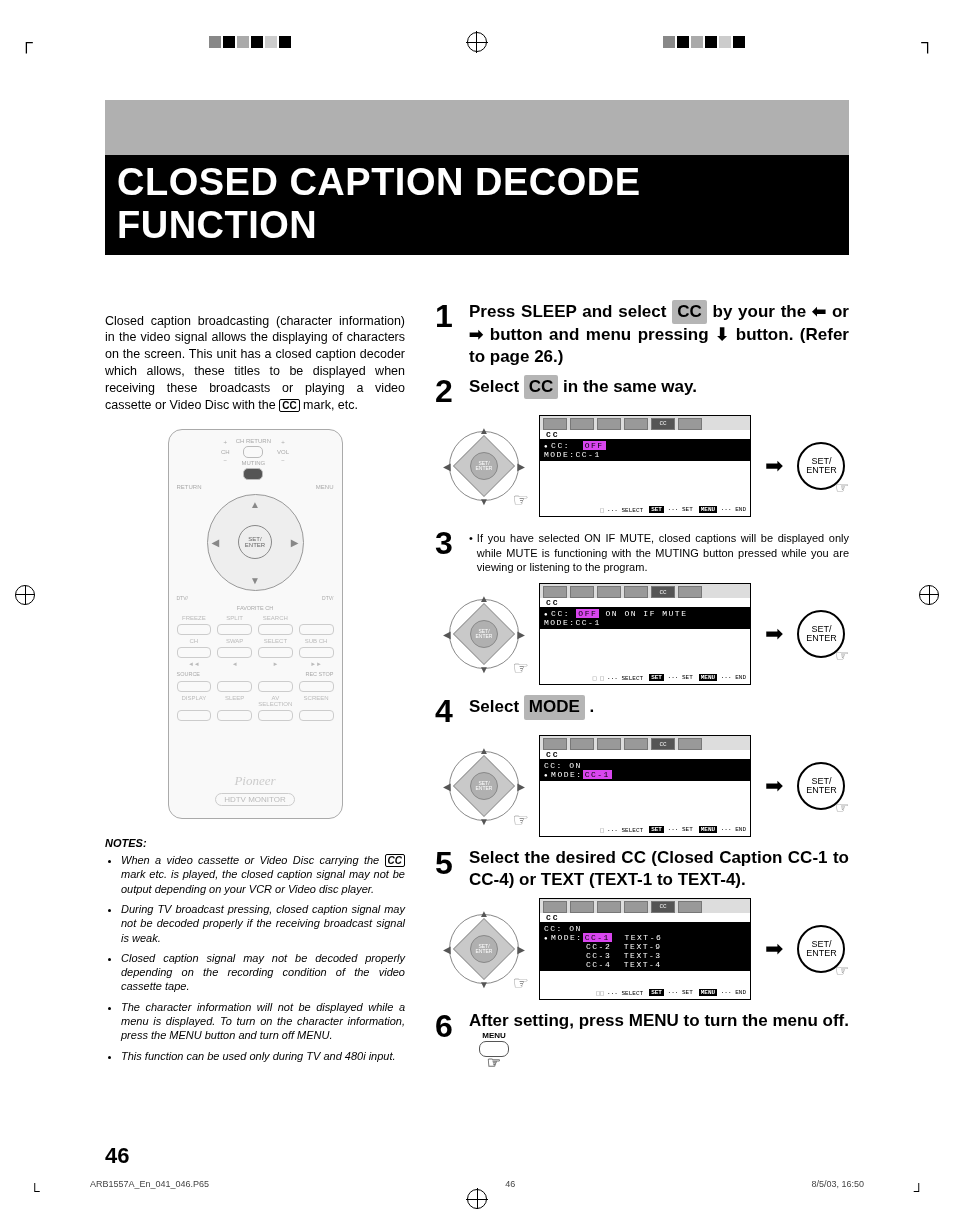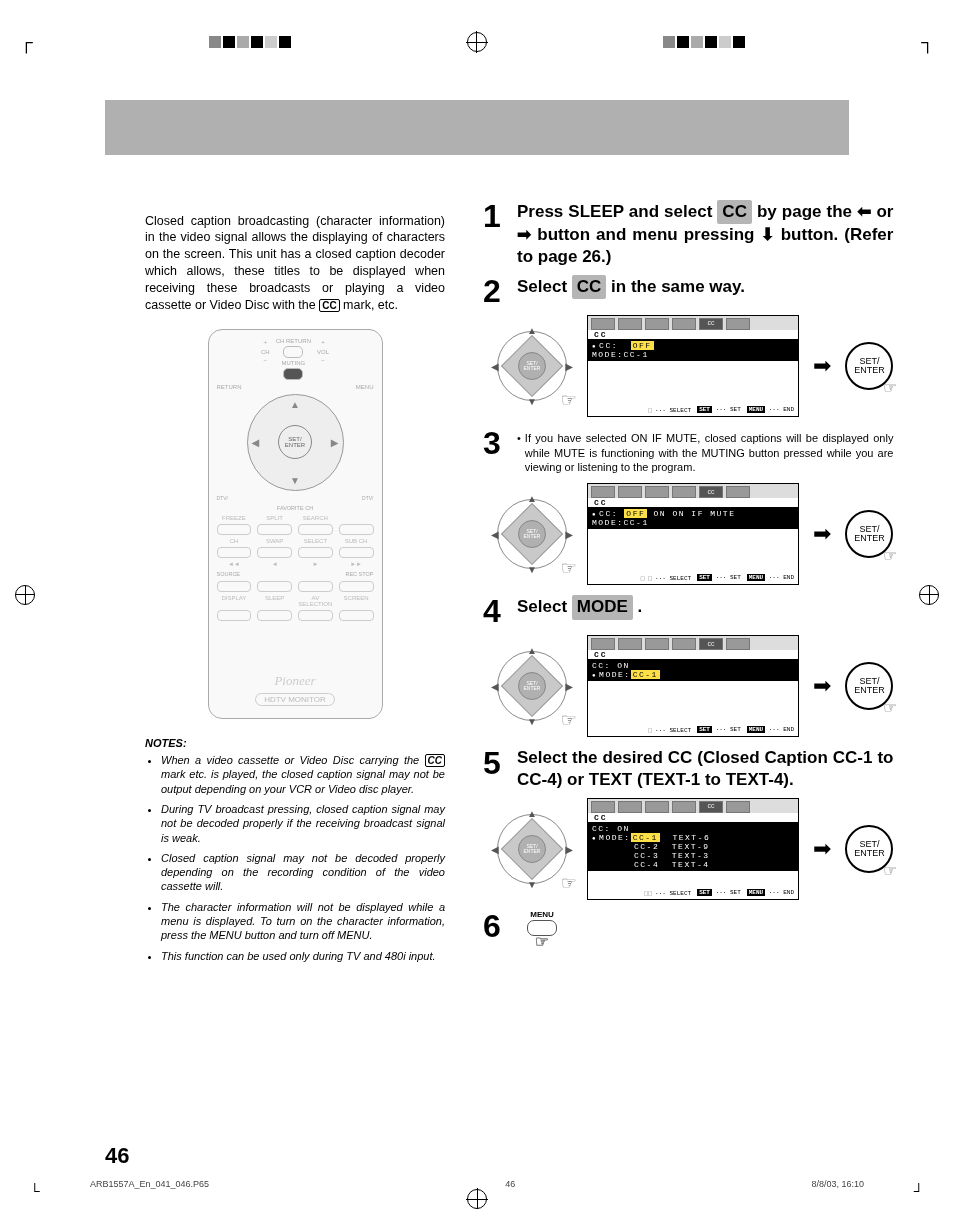--- a/index.html
+++ b/index.html
@@ -65,22 +65,21 @@
   .title-block .title {
     background:#000; color:#fff;
     font-size:38px; font-weight:bold;
     letter-spacing:0.5px;
     padding: 6px 12px 8px 12px;
     font-family: Arial, Helvetica, sans-serif;
   }
   .cols {
     display:flex;
     margin-top: 45px;
-    gap: 38px;
-    margin-left: 40px;
+    gap: 30px;
   }
   .left-col { width: 300px; flex-shrink:0; }
   .right-col { flex:1; }
   .intro {
     font-size: 12.5px;
     line-height: 1.35;
     text-align: justify;
   }
   .cc-badge {
     display:inline-block; border:1px solid #000; border-radius:2px;
@@ -216,21 +215,21 @@
   .osd-toprow span { width:22px; height:10px; background:#999; border:1px solid #777; font-size:6px; color:#fff; display:flex; align-items:center; justify-content:center;}
   .osd-toprow span.sel{background:#555;}
   .osd-hdr { color:#000; padding-left:6px; letter-spacing:2px; font-weight:bold; font-size:8px;}
   .osd-black {
     background:#000;
     padding:2px 4px;
     letter-spacing:1.5px;
     font-size:8px;
   }
   .osd-black .dot::before{content:"\25CF"; font-size:6px; margin-right:2px;}
-  .osd-black .inv { background:#fde047; color:#000; padding:0 2px;}
+  .osd-black .inv { background:#d946ef; color:#000; padding:0 2px;}
   .osd-footer {
     position:absolute; bottom:2px; left:0; right:0;
     color:#000; font-size:6px; display:flex; justify-content:flex-end; gap:6px;
     padding:0 4px;
   }
   .osd-footer b {background:#000; color:#fff; padding:0 2px;}
   .big-arrow {
     font-size: 22px;
     flex-shrink:0;
   }
@@ -305,20 +304,21 @@
       </span>
     <span class="reg-corner">┐</span>
   </div>
 
   <span class="crop-left"></span>
   <span class="crop-right"></span>
 
   <div class="content">
     <div class="title-block">
       <div class="bar-top"></div>
+      <div class="title">CLOSED CAPTION DECODE FUNCTION</div>
     </div>
 
     <div class="cols">
 
       <div class="left-col">
         <p class="intro">
           <span>Closed caption broadcasting (character information) in the video signal allows the displaying of characters on the screen. This unit has a closed caption decoder which allows, these titles to be displayed when receiving these broadcasts or playing a video cassette or Video Disc with the </span><span class="cc-badge">CC</span><span> mark, etc.</span>
         </p>
 
         <div class="remote">
@@ -404,34 +404,34 @@
           <div class="remote-pill">HDTV MONITOR</div>
         </div>
 
         <div class="notes">
           <div class="notes-hdr">NOTES:</div>
           <ul>
             <li>
               <span>When a video cassette or Video Disc carrying the </span><span class="cc-badge">CC</span><span> mark etc. is played, the closed caption signal may not be output depending on your VCR or Video disc player.</span>
             </li>
             <li>During TV broadcast pressing, closed caption signal may not be decoded properly if the receiving broadcast signal is weak.</li>
-            <li>Closed caption signal may not be decoded properly depending on the recording condition of the video cassette will.</li>
+            <li>Closed caption signal may not be decoded properly depending on the recording condition of the video cassette tape.</li>
             <li>The character information will not be displayed while a menu is displayed. To turn on the character information, press the MENU button and turn off MENU.</li>
             <li>This function can be used only during TV and 480i input.</li>
           </ul>
         </div>
       </div>
 
       <div class="right-col">
 
         <div class="step">
           <div class="step-num">1</div>
           <div class="step-body">
             <div class="step-title">
-              <span>Press SLEEP and select </span><span class="tag">CC</span><span> by page the </span><span class="arrow-inline">⬅</span><span> or </span><span class="arrow-inline">➡</span><span> button and menu pressing </span><span class="arrow-inline">⬇</span><span> button. (Refer to page 26.)</span>
+              <span>Press SLEEP and select </span><span class="tag">CC</span><span> by your the </span><span class="arrow-inline">⬅</span><span> or </span><span class="arrow-inline">➡</span><span> button and menu pressing </span><span class="arrow-inline">⬇</span><span> button. (Refer to page 26.)</span>
             </div>
           </div>
         </div>
 
         <div class="step">
           <div class="step-num">2</div>
           <div class="step-body">
             <div class="step-title">
               <span>Select </span><span class="tag">CC</span><span> in the same way.</span>
             </div>
@@ -620,39 +620,40 @@
             <span style="white-space:pre">SET/
 ENTER</span>
             <span class="hand">☞</span>
           </div>
         </div>
 
         <div class="step">
           <div class="step-num">6</div>
           <div class="step-body">
             <div class="step-title">
+              <span>After setting, press MENU to turn the menu off.</span>
               <span class="menu-press">
                 <span class="lbl">MENU</span>
                 <span class="cap"></span>
                 <span class="hand">☞</span>
               </span>
             </div>
           </div>
         </div>
 
       </div>
     </div>
   </div>
 
   <div class="page-num">46</div>
 
   <div class="footer-meta">
     <span>ARB1557A_En_041_046.P65</span>
     <span>46</span>
-    <span>8/8/03, 16:10</span>
+    <span>8/5/03, 16:50</span>
   </div>
 
   <span class="bottom-reg reg-target"></span>
   <div class="bottom-corners">
     <span>└</span>
       <span>┘</span>
   </div>
 </div>
 
 </body></html>

